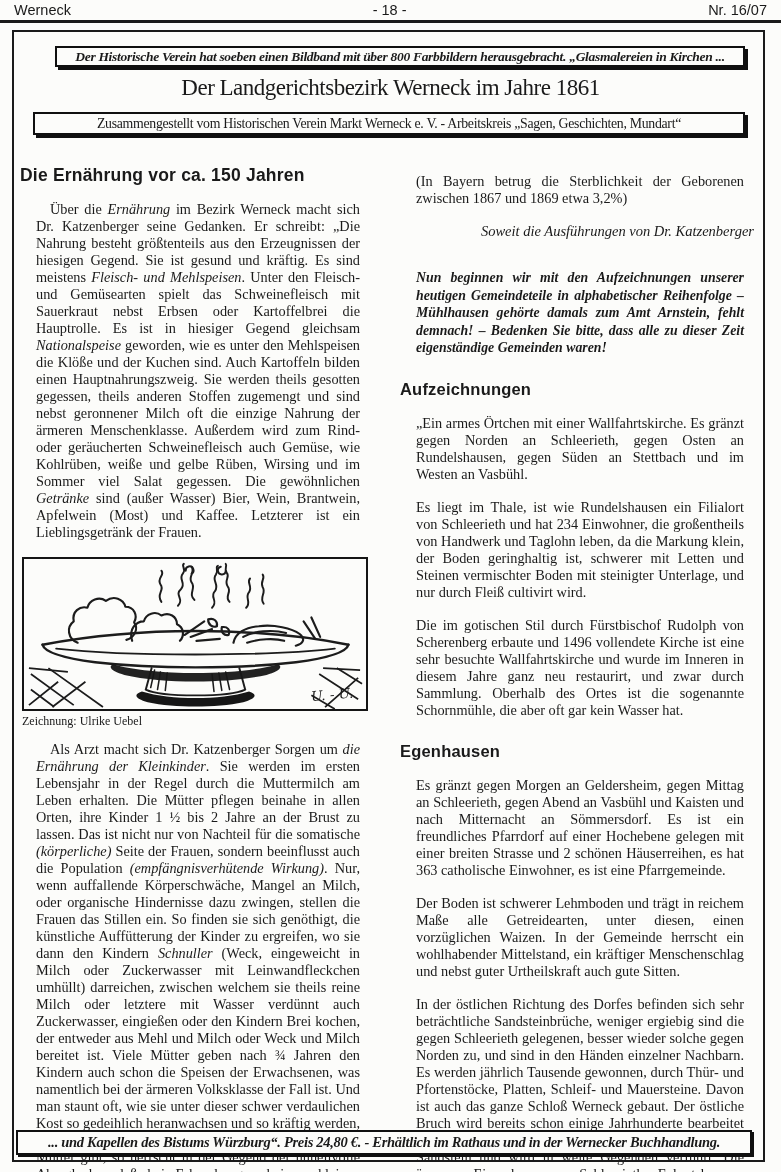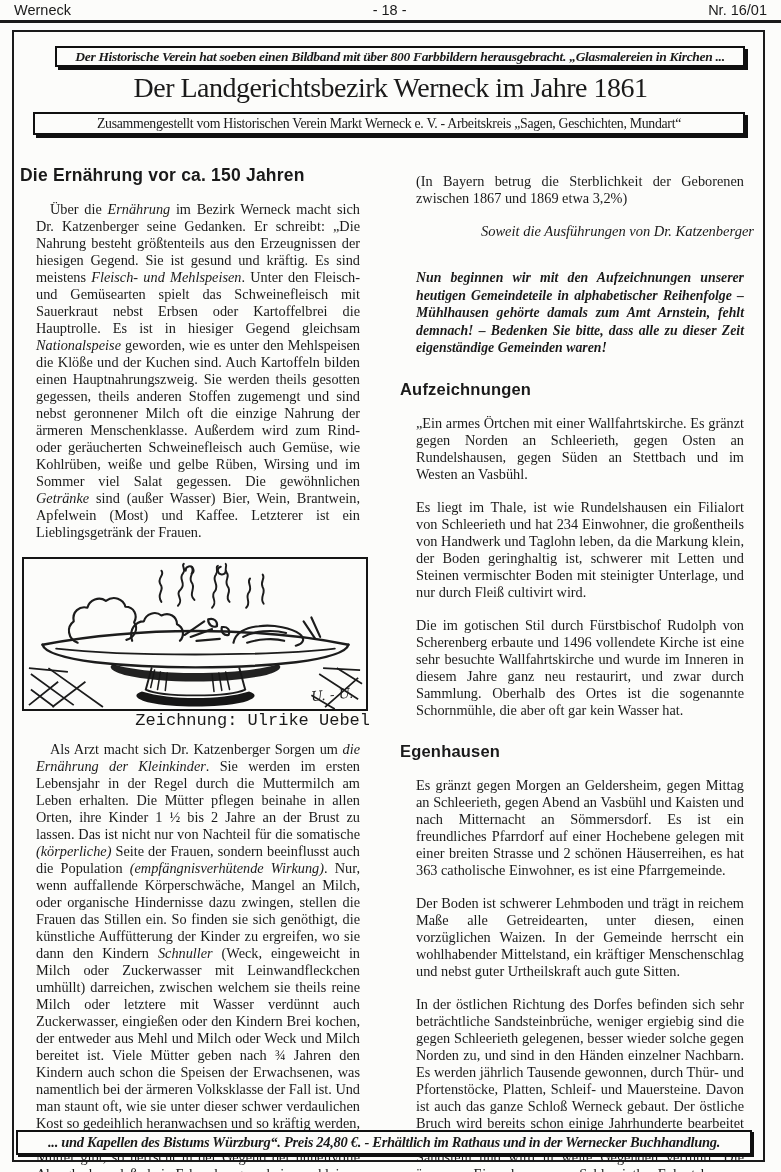--- a/index.html
+++ b/index.html
@@ -36,21 +36,21 @@
     position:absolute;left:55px;top:46px;width:690px;height:21px;
     border:2px solid #101010;box-shadow:3px 3px 0 #101010;
     box-sizing:border-box;background:#fcfcfa;
     text-align:center;white-space:nowrap;overflow:hidden;
     font-weight:bold;font-style:italic;
     font-size:13.5px;line-height:17px;letter-spacing:-0.3px;
   }
   .main-title{
     position:absolute;left:0;top:70px;width:781px;
     text-align:center;white-space:nowrap;
-    font-size:28px;line-height:36px;letter-spacing:-0.5px;
+    font-size:23px;line-height:36px;letter-spacing:-0.5px;
     font-weight:500;
   }
   .banner-sub{
     position:absolute;left:33px;top:112px;width:712px;height:23px;
     border:2px solid #101010;box-shadow:3px 3px 0 #101010;
     box-sizing:border-box;background:#fcfcfa;
     text-align:center;white-space:nowrap;overflow:hidden;
     font-weight:normal;font-size:13.8px;line-height:19px;letter-spacing:-0.3px;
   }
   
@@ -71,21 +71,21 @@
   .seg-i{font-style:italic;}
   .seg-u{text-decoration:underline;}
   
   .illu-box{
     margin-top:9px;margin-left:2px;width:346px;height:154px;
     border:2px solid #151515;box-sizing:border-box;background:#fcfcfa;
   }
   .illu-box svg{display:block;width:100%;height:100%;}
   .illu-caption{
     width:348px;margin-left:2px;margin-top:3px;
-    text-align:right;font-size:17px;line-height:14px;font-family:Liberation Mono, monospace;
+    font-size:12px;line-height:14px;
   }
   .para2{margin-top:13px;}
   
   .note-bavaria{margin-top:8px;}
   .attribution{
     margin:3px 6px 0 0;text-align:right;font-style:italic;font-size:14.5px;
   }
   .editorial{
     margin-top:29px;font-weight:bold;font-style:italic;
     font-size:13.8px;line-height:17.5px;text-align:justify;
@@ -109,21 +109,21 @@
   }
 </style>
 </head>
 <body>
 
 <div class="paper">
 
   <div class="runhead">
     <span>Werneck</span>
     <span>- 18 -</span>
-    <span>Nr. 16/01</span>
+    <span>Nr. 16/07</span>
   </div>
   <div class="runhead-rule"></div>
 
   <div class="frame"></div>
 
   <div class="banner-top">Der Historische Verein hat soeben einen Bildband mit über 800 Farbbildern herausgebracht. „Glasmalereien in Kirchen ...</div>
   <div class="main-title">Der Landgerichtsbezirk Werneck im Jahre 1861</div>
   <div class="banner-sub">Zusammengestellt vom Historischen Verein Markt Werneck e. V. - Arbeitskreis „Sagen, Geschichten, Mundart“</div>
 
   <div class="col col-left">

